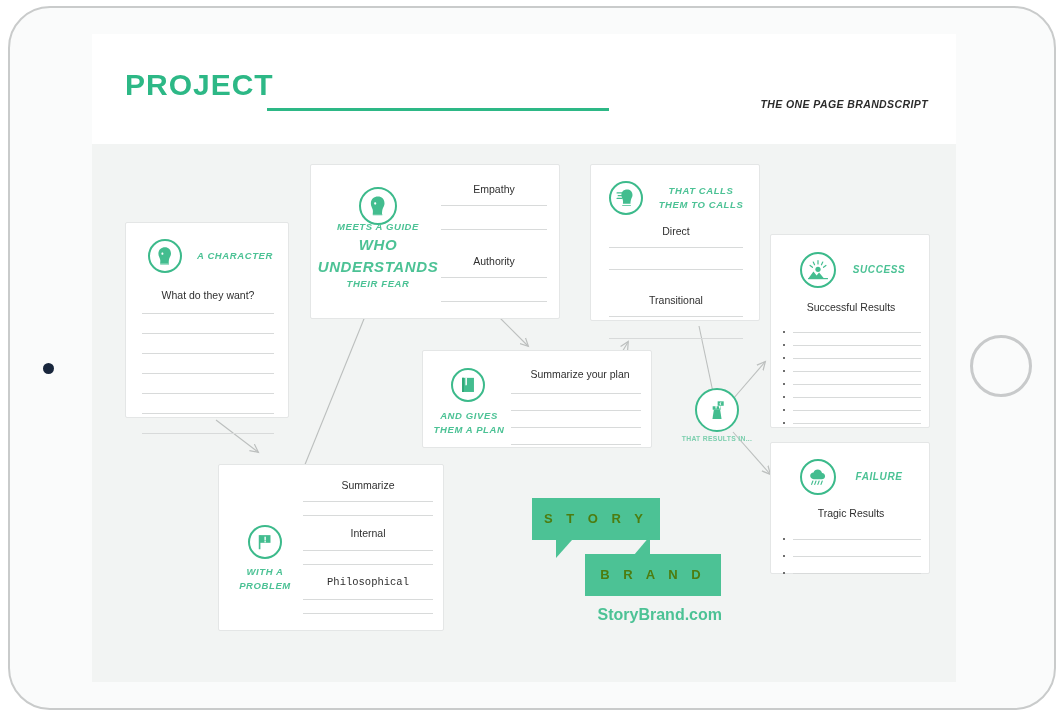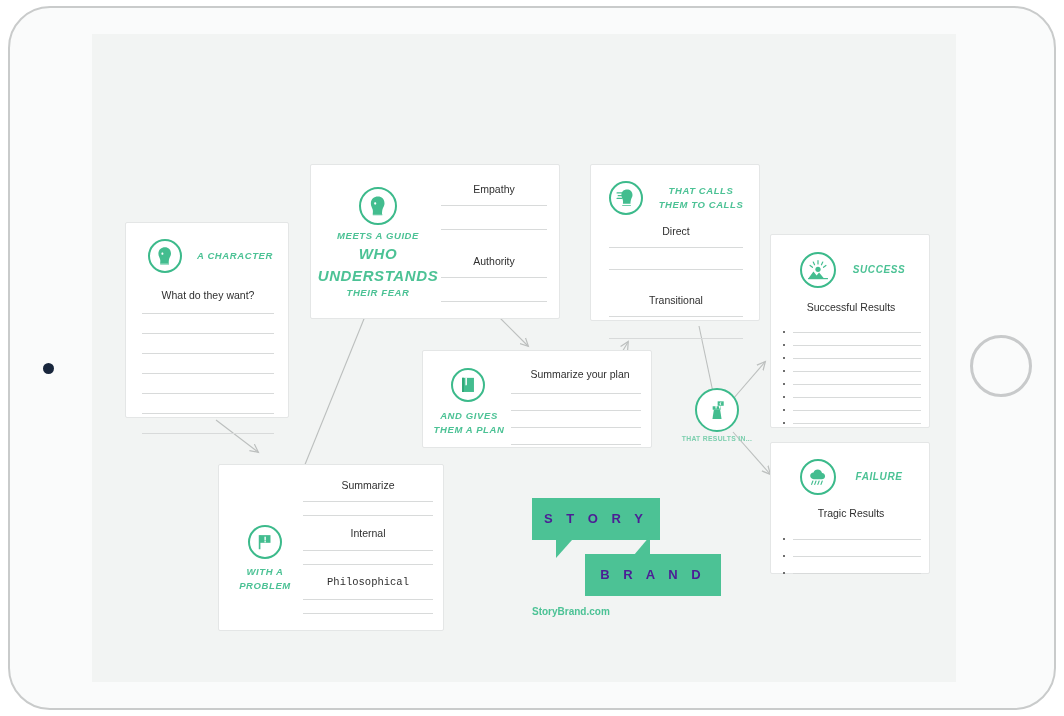--- a/index.html
+++ b/index.html
@@ -66,31 +66,36 @@
     line-height: 1.45; text-align: center; font-style: italic;
   }
   .field-title {
     color: #2f2f2f; text-align: center; font-size: 10.5px;
   }
   .rule { background: #d8dada; height: 1px; }
   .bullet { width: 2px; height: 2px; background: #6f6f6f; position: absolute; }
 
   svg.arrows { position: absolute; left: 0; top: 0; width: 864px; height: 648px; pointer-events: none; }
 
-  .bubble-text { color: #4c1d95; font-weight: bold; letter-spacing: 5px; font-size: 13px; }
+  .bubble-text { color: #4d7c0f; font-weight: bold; letter-spacing: 5px; font-size: 13px; }
 </style>
 </head>
 <body>
 
 <div id="tablet">
   <div id="camera-dot"></div>
   <div id="home-button"></div>
 
   <div id="screen">
 
+    <div id="header">
+      <div id="project-title">PROJECT</div>
+      <div id="project-rule"></div>
+      <div id="header-tagline">THE ONE PAGE BRANDSCRIPT</div>
+    </div>
 
     <svg class="arrows" viewBox="0 0 864 648">
       <defs>
         <marker id="ah" markerWidth="9" markerHeight="9" refX="7" refY="4.5" orient="auto">
           <path d="M0,0.8 L7.5,4.5 L0,8.2" fill="none" stroke="#bcbfbe" stroke-width="1.1"></path>
         </marker>
       </defs>
       <g stroke="#bcbfbe" stroke-width="1.1" fill="none" marker-end="url(#ah)">
 
         <line x1="124" y1="386" x2="166" y2="418"></line>
@@ -131,21 +136,21 @@
     </div>
 
     <div class="card" style="left:218px; top:130px; width:250px; height:155px;">
       <div class="icon-circle" style="position:absolute; left:48px; top:22px; width:38px; height:38px;">
         <svg width="26" height="26" viewBox="0 0 24 24" aria-hidden="true">
           <path d="M12 3.2c-3.6 0-6.6 2.3-6.6 6.4 0 2.2 1 3.6 1.6 5.4.5 1.5.3 3 .1 4.6h8.6c0-2.4.2-4.3 1-6 .8-1.6 1.3-2.6 1.3-4C18 5.5 15.4 3.2 12 3.2z" fill="#43bd8f"></path>
           <path d="M9.4 8.6c.6 0 1 .5 1 1.1s-.4 1.1-1 1.1-1-.5-1-1.1.4-1.1 1-1.1z" fill="#ffffff"></path>
           <path d="M7.2 19.6h8.5c.2 0 .3.1.3.3v.6H7.2z" fill="#43bd8f"></path>
         </svg>
       </div>
-      <div style="position:absolute; left:4px; top:64px; width:126px;">
+      <div style="position:absolute; left:4px; top:55px; width:126px;">
         <div class="card-label" style="font-size:9.5px;">MEETS A GUIDE</div>
         <div class="card-label" style="font-size:15px;">WHO UNDERSTANDS</div>
         <div class="card-label" style="font-size:9.5px;">THEIR FEAR</div>
       </div>
       <div class="field-title" style="position:absolute; left:130px; top:18px; width:106px;">Empathy</div>
       <div style="position:absolute; left:130px; top:40px; width:106px;">
         <div class="rule" style="margin-bottom:23px;"></div>
         <div class="rule"></div>
       </div>
       <div class="field-title" style="position:absolute; left:130px; top:90px; width:106px;">Authority</div>
@@ -337,18 +342,18 @@
                   border-left:0 solid transparent; border-right:16px solid transparent;
                   border-top:18px solid #4cc295;"></div>
       <div class="bubble-text" style="position:absolute; left:0; top:13px; width:128px; text-align:center;">S T O R Y</div>
 
       <div style="position:absolute; left:53px; top:56px; width:136px; height:42px; background:#4cc295;"></div>
       <div style="position:absolute; left:102px; top:38px; width:0; height:0;
                   border-left:16px solid transparent; border-right:0 solid transparent;
                   border-bottom:19px solid #4cc295;"></div>
       <div class="bubble-text" style="position:absolute; left:53px; top:69px; width:136px; text-align:center;">B R A N D</div>
 
-      <div style="position:absolute; left:0; top:108px; width:190px; text-align:left;
-                  color:#4cc295; font-size:10px; font-weight:bold;">StoryBrand.com</div>
+      <div style="position:absolute; left:0; top:108px; width:190px; text-align:right;
+                  color:#4cc295; font-size:16px; font-weight:bold;">StoryBrand.com</div>
     </div>
 
   </div>
 </div>
 
 </body></html>

